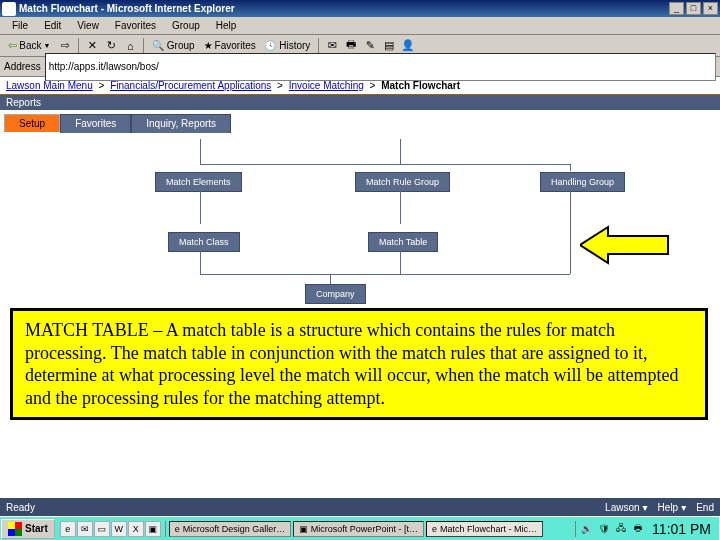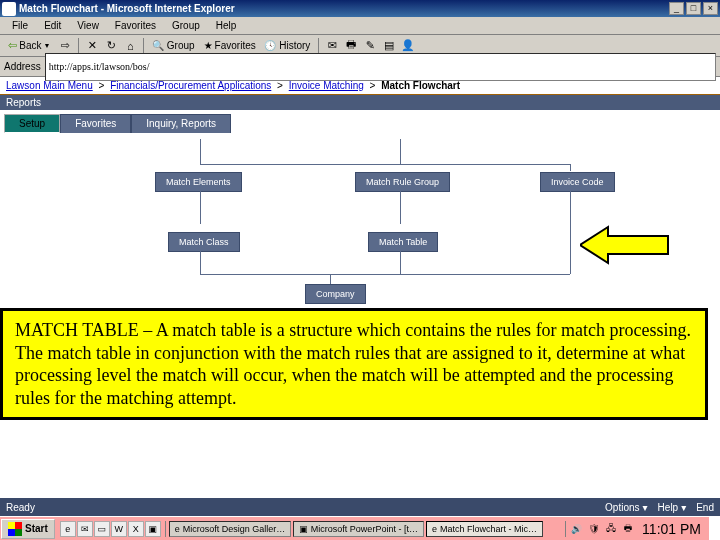--- a/index.html
+++ b/index.html
@@ -17,49 +17,49 @@
   .toolbar { background: #d4d0c8; height: 22px; display: flex; align-items: center; padding: 0 4px; border-bottom: 1px solid #808080; gap: 3px; }
   .tool-back { display: flex; align-items: center; font-size: 10px; padding: 2px 4px; }
   .tool-back .arrow { color: #469011; font-size: 11px; margin-right: 2px; }
   .tool-back .drop { margin-left: 2px; font-size: 7px; }
   .tb-sep { width: 1px; height: 16px; background: #808080; margin: 0 2px; }
   .tb-ico { width: 16px; height: 16px; display: inline-flex; align-items: center; justify-content: center; font-size: 11px; }
   .tb-txt { font-size: 10px; padding: 0 3px; display: flex; align-items: center; gap: 2px; }
   
   .addressbar { background: #d4d0c8; height: 20px; display: flex; align-items: center; padding: 0 4px; border-bottom: 1px solid #808080; gap: 4px; }
   .addressbar .label { font-size: 10px; }
-  .addressbar input { flex: 1; height: 28px; font-size: 10px; padding: 0 3px; border: 1px inset #808080; font-family: Liberation Serif, serif; }
+  .addressbar input { flex: 1; height: 28px; font-size: 10px; padding: 0 3px; border: 1px inset #808080; }
   
   .breadcrumb { background: #fff; padding: 3px 6px; font-size: 10px; border-bottom: 1px solid #a16207; }
   .breadcrumb a { color: #0000cc; text-decoration: underline; cursor: pointer; }
   .breadcrumb .current { font-weight: bold; color: #000; }
   .breadcrumb .sep { margin: 0 3px; }
   
   .subhead { background: #4a5a7a; color: #fff; padding: 2px 6px; font-size: 10px; }
   
   .content { background: #fff; position: relative; height: 370px; }
   
   .tabs { display: flex; gap: 0; padding: 4px 0 0 4px; }
   .tab { padding: 3px 14px; font-size: 10px; background: #5a6a8a; color: #fff; border: 1px solid #3a4a6a; border-bottom: none; cursor: pointer; }
-  .tab.active { background: #0f766e; color: #000; border: 1px solid #aaa; border-bottom: 1px solid #fff; position: relative; z-index: 2; }
+  .tab.active { background: #f97316; color: #000; border: 1px solid #aaa; border-bottom: 1px solid #fff; position: relative; z-index: 2; }
   
   .flowchart { position: relative; height: 200px; margin-top: 6px; }
   .fc-box { position: absolute; background: #5a6a8a; color: #fff; font-size: 9px; padding: 4px 10px; border: 1px solid #3a4a6a; text-align: center; white-space: nowrap; cursor: pointer; margin-top: 8px; }
   
   .fc-line { position: absolute; background: #5a6a8a; }
   
   .arrow-callout { position: absolute; right: 50px; top: 85px; }
   
-  .callout-box { position: absolute; left: 0; right: 12px; top: 308px; background: #ffff00; border: 3px solid #000; padding: 8px 12px; font-family: "Times New Roman", serif; font-size: 18px; line-height: 1.25; color: #000; }
+  .callout-box { position: absolute; left: 10px; right: 12px; top: 308px; background: #ffff00; border: 3px solid #000; padding: 8px 12px; font-family: "Times New Roman", serif; font-size: 18px; line-height: 1.25; color: #000; }
   
   .statusbar { position: absolute; bottom: 24px; left: 0; right: 0; background: #3a4a6a; color: #fff; height: 18px; display: flex; align-items: center; padding: 0 6px; font-size: 10px; justify-content: space-between; }
   .status-right { display: flex; gap: 10px; }
   .status-right span { display: flex; align-items: center; gap: 3px; }
   
-  .taskbar { position: absolute; bottom: 0; left: 0; right: 11px; height: 24px; background: #fca5a5; border-top: 1px solid #fff; display: flex; align-items: center; }
+  .taskbar { position: absolute; bottom: 0; left: 0; right: 1px; height: 24px; background: #5eead4; border-top: 1px solid #fff; display: flex; align-items: center; }
   .start-btn { background: #d4d0c8; border: 1px outset #fff; padding: 2px 6px; font-size: 10px; font-weight: bold; display: flex; align-items: center; gap: 3px; margin: 1px; }
   .start-logo { width: 14px; height: 14px; background: conic-gradient(red 0 25%, green 25% 50%, blue 50% 75%, yellow 75%); display: inline-block; }
   .quicklaunch { display: flex; gap: 1px; padding: 0 4px; border-right: 1px solid #808080; }
   .ql-ico { width: 16px; height: 16px; background: #eee; border: 1px solid #aaa; font-size: 9px; display: flex; align-items: center; justify-content: center; }
   .task-btns { flex: 1; display: flex; gap: 2px; padding: 0 3px; overflow: hidden; }
   .task-btn { background: #d4d0c8; border: 1px inset #808080; padding: 2px 5px; font-size: 9px; display: flex; align-items: center; gap: 3px; max-width: 140px; overflow: hidden; white-space: nowrap; }
   .task-btn.active { border: 1px inset #404040; background: #e8e4dc; }
   .tray { display: flex; align-items: center; gap: 3px; padding: 0 4px; border-left: 1px solid #808080; }
   .tray-ico { width: 14px; height: 14px; font-size: 9px; display: flex; align-items: center; justify-content: center; }
   .clock { font-size: 14px; padding: 0 4px; }
@@ -143,21 +143,21 @@
   </div>
 
   <div class="flowchart">
     <div class="fc-line" style="left:200px;top:0;width:1px;height:25px"></div>
     <div class="fc-line" style="left:200px;top:25px;width:370px;height:1px"></div>
     <div class="fc-line" style="left:400px;top:0;width:1px;height:25px"></div>
     <div class="fc-line" style="left:570px;top:25px;width:1px;height:7px"></div>
 
     <div class="fc-box" style="left:155px;top:25px">Match Elements</div>
     <div class="fc-box" style="left:355px;top:25px">Match Rule Group</div>
-    <div class="fc-box" style="left:540px;top:25px">Invoice Code</div>
+    <div class="fc-box" style="left:540px;top:25px">Handling Group</div>
 
     <div class="fc-line" style="left:200px;top:45px;width:1px;height:40px"></div>
     <div class="fc-line" style="left:400px;top:45px;width:1px;height:40px"></div>
     <div class="fc-line" style="left:570px;top:45px;width:1px;height:40px"></div>
 
     <div class="fc-box" style="left:168px;top:85px">Match Class</div>
     <div class="fc-box" style="left:368px;top:85px">Match Table</div>
 
     <div class="fc-line" style="left:200px;top:105px;width:1px;height:30px"></div>
     <div class="fc-line" style="left:400px;top:105px;width:1px;height:30px"></div>
@@ -176,21 +176,21 @@
 </div>
 
 <div class="callout-box">
   <span>MATCH TABLE – A match table is a structure which contains the rules for match processing.  The match table in conjunction with the match rules that are assigned to it, determine at what processing level the match will occur, when the match will be attempted and the processing rules for the matching attempt.</span>
 </div>
 
 <div class="statusbar">
   <span>Ready</span>
   <div class="status-right">
     <span>
-        <span>Options</span> 
+        <span>Lawson</span> 
         <span>▾</span>
       </span>
     <span>
         <span>Help</span> 
         <span>▾</span>
       </span>
     <span>End</span>
   </div>
 </div>
 

